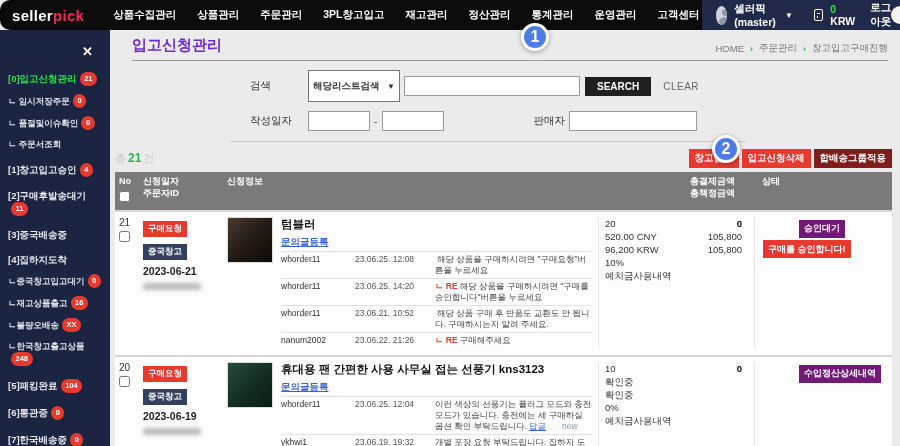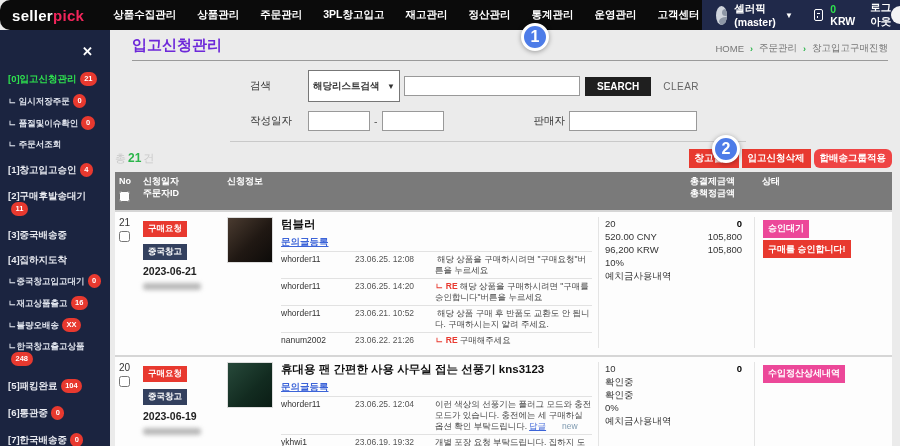--- a/index.html
+++ b/index.html
@@ -56,21 +56,21 @@
   .seller-label { margin-left: 90px; }
   .inp.seller { width: 128px; }
   .form-divider { margin: 10px 0 0 120px; width: 516px; border-bottom: 1px solid #c9c9c9; }
 
   .toolbar { display: flex; align-items: center; margin: 7px 8px 4px 5px; }
   .count { font-size: 11px; color: #c9c9c9; }
   .count b { color: #2bb54a; font-size: 12px; margin: 0 2px; }
   .tool-btns { margin-left: auto; display: flex; gap: 3px; }
   .tbtn { color: #fff; font-size: 9.5px; font-weight: bold; padding: 3px 6px; border: none; cursor: pointer; white-space: nowrap; }
   .tbtn.red { background: #e8392f; }
-  .tbtn.green { background: #ef4444; border-radius: 6px; }
+  .tbtn.green { background: #7f1d1d; }
 
   
   .tbl { margin: 0 8px 0 5px; }
   .thead { display: flex; background: #7a7a7a; color: #fff; font-size: 9px; font-weight: bold; padding: 4px 0 5px; line-height: 11.5px; }
   .trow { display: flex; background: #fdfdfd; padding: 5px 0 7px; border-top: 2px solid #d6d6d6; }
   .trow:first-of-type { border-top: none; }
   .col-no { width: 26px; flex-shrink: 0; padding-left: 4px; }
   .col-date { width: 86px; flex-shrink: 0; padding-left: 2px; }
   .col-info { flex: 1; min-width: 0; padding-right: 6px; }
   .col-qty { width: 92px; flex-shrink: 0; padding-left: 6px; }
@@ -95,21 +95,21 @@
   .c-user { width: 74px; flex-shrink: 0; color: #333; }
   .c-time { width: 80px; flex-shrink: 0; color: #555; }
   .c-text { flex: 1; min-width: 0; }
   .c-re { color: #e8392f; font-weight: bold; margin-right: 2px; }
   .c-reply { color: #3c64d8; text-decoration: underline; cursor: pointer; margin-left: 2px; }
   .c-new { color: #7f9ab0; margin-left: 16px; text-align: right; }
   .qty-line { font-size: 9.5px; color: #333; line-height: 13px; }
   .tot-line { font-size: 9.5px; color: #333; line-height: 13px; }
   .tot-line.bold { font-weight: bold; color: #000; }
   .sbadge { display: inline-block; color: #fff; font-size: 9px; font-weight: bold; padding: 2.5px 5px; margin-right: 4px; white-space: nowrap; }
-  .sbadge.green { background: #ec4899; }
+  .sbadge.green { background: #701a75; margin-left: 36px; }
   .sbadge.red { background: #e8392f; }
 
   
   .ann { position: absolute; width: 28px; height: 28px; border-radius: 50%; background: #4d7ce8; border: 3px solid #fff; box-shadow: 0 1px 5px rgba(0,0,0,.35); color: #fff; font-size: 16px; font-weight: bold; display: flex; align-items: center; justify-content: center; z-index: 60; }
   #ann1 { left: 521px; top: 23px; }
   #ann2 { left: 712px; top: 135px; }
 </style>
 </head>
 <body>
 

